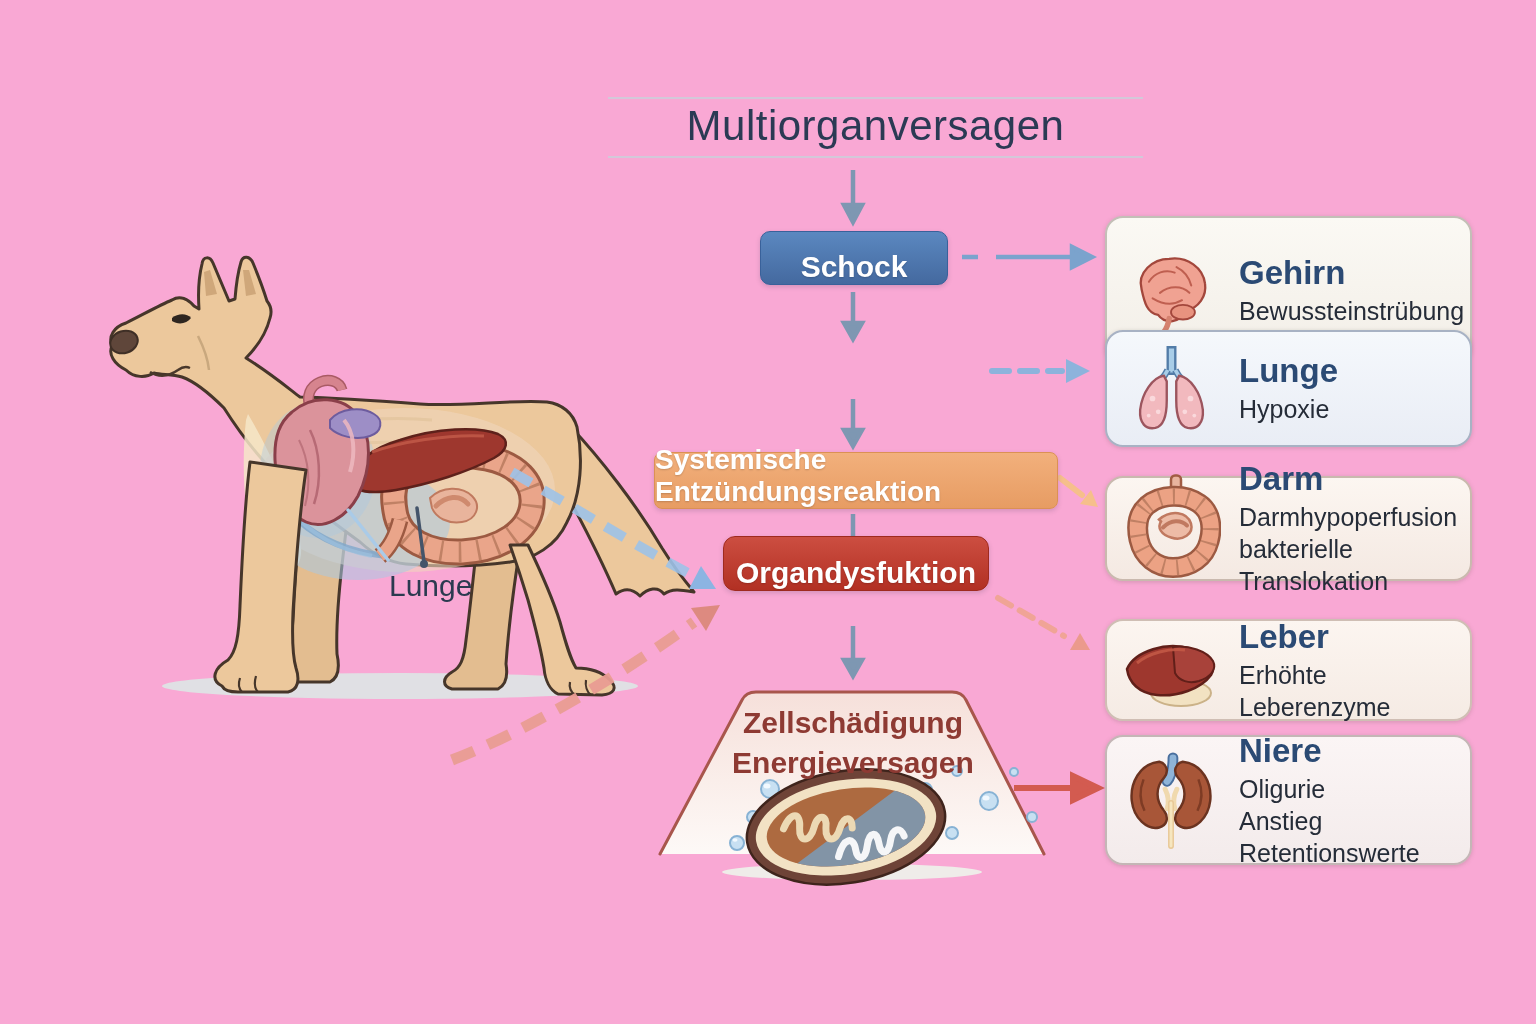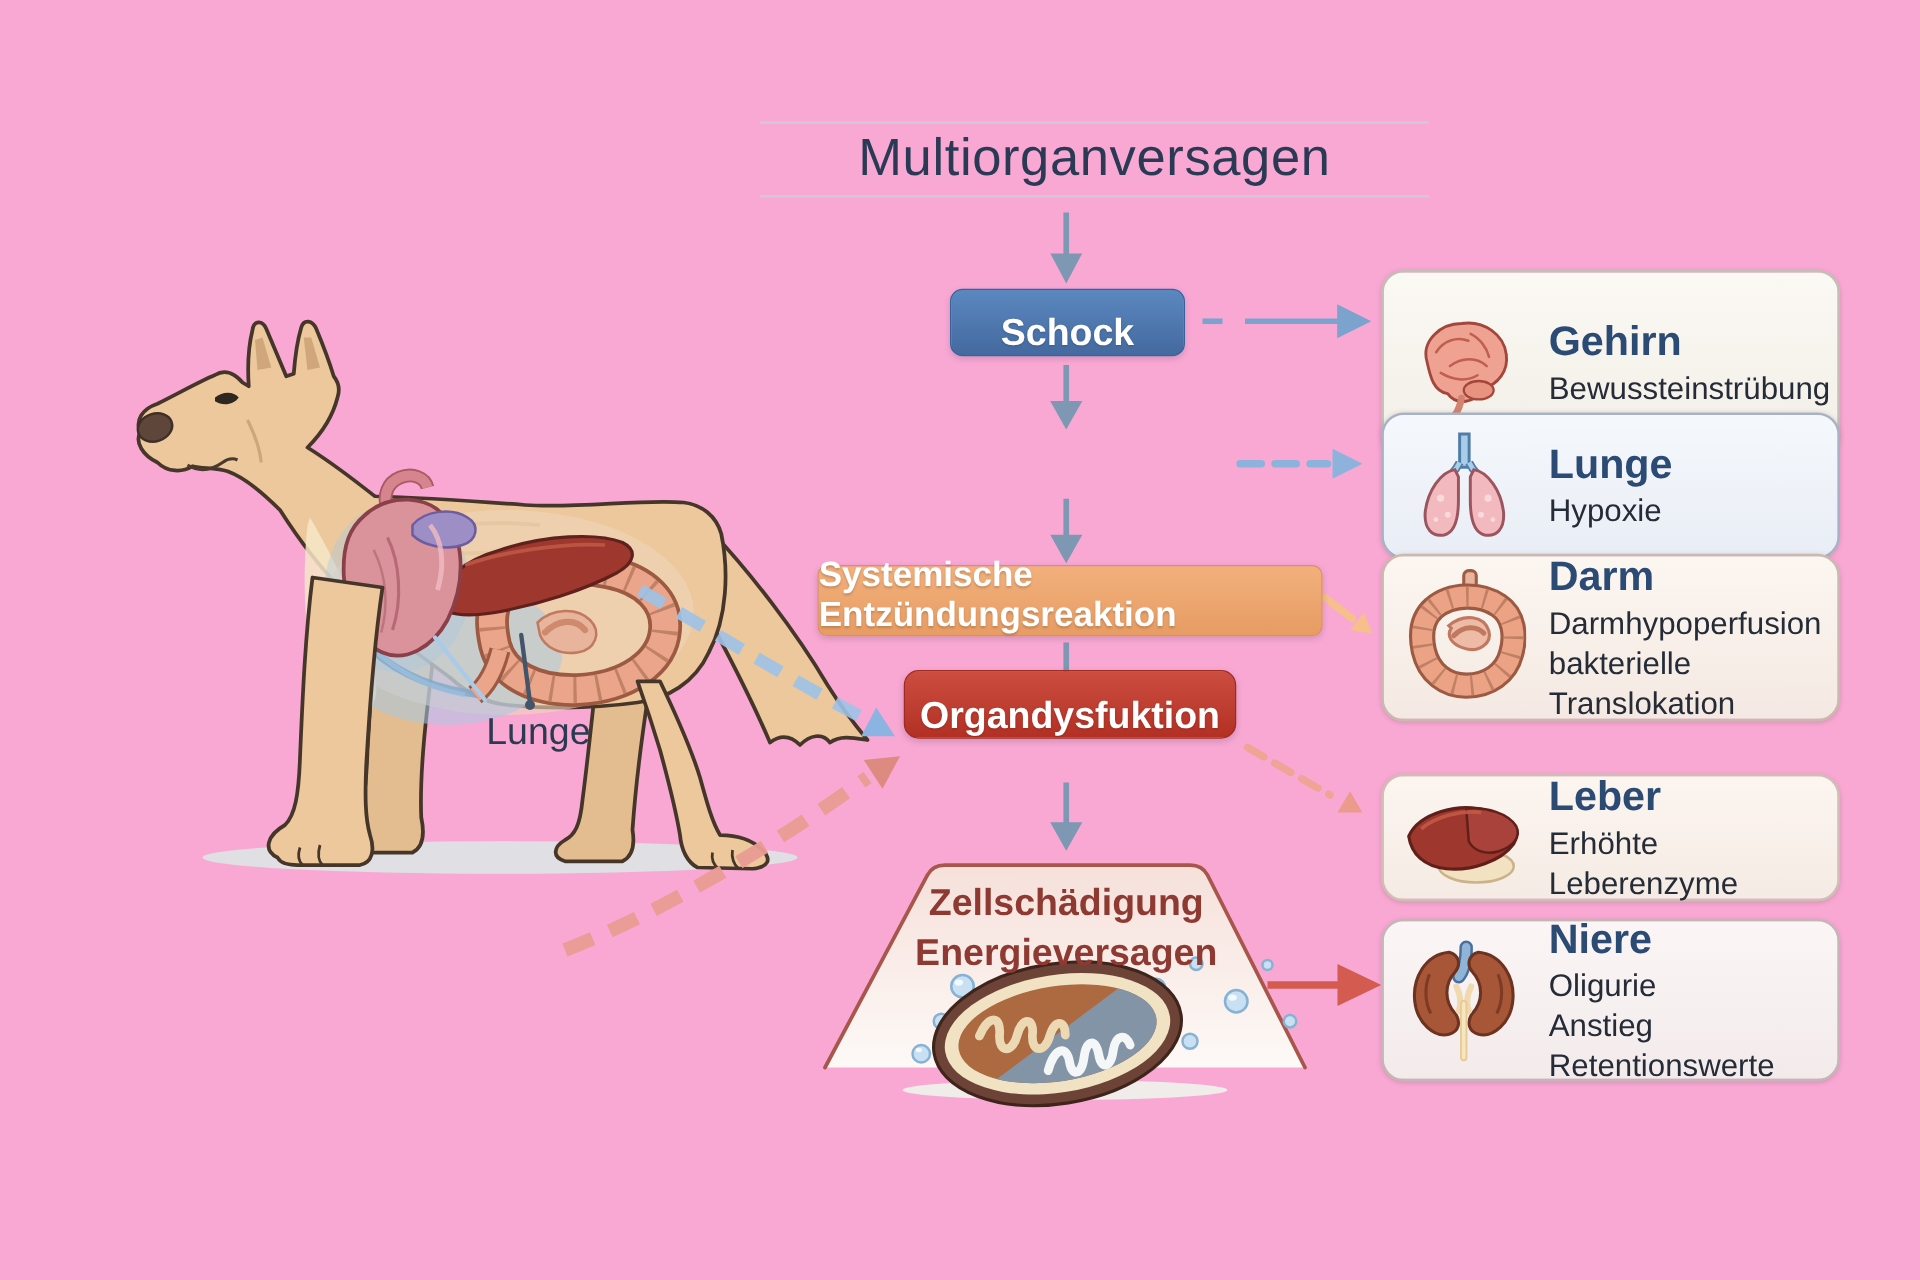--- a/index.html
+++ b/index.html
@@ -39,21 +39,21 @@
     position:absolute;left:389px;top:569px;font-size:30px;font-weight:500;color:#2b3a50;
   }
   
   .card{
     position:absolute;left:1105px;width:367px;border-radius:18px;
     display:flex;align-items:center;padding:0 8px 0 12px;box-sizing:border-box;gap:16px;
     box-shadow:0 1px 4px rgba(110,100,90,.28);
   }
   .card-gehirn{top:196px;height:149px;background:linear-gradient(#fbf9f4,#f2eee7);border:2px solid #c3bfb7;margin-top:20px;}
   .card-lunge {top:330px;height:117px;background:linear-gradient(#f5f8fc,#e9edf5);border:2px solid #a8b2c4;}
-  .card-darm  {top:443px;height:134px;background:linear-gradient(#fcf6f1,#f4e9e2);border:2px solid #c9b9ae;}
+  .card-darm  {top:476px;height:105px;background:linear-gradient(#fcf6f1,#f4e9e2);border:2px solid #c9b9ae;}
   .card-leber {top:619px;height:102px;background:linear-gradient(#fcf5f0,#f5ebe4);border:2px solid #cfbeb4;}
   .card-niere {top:735px;height:130px;background:linear-gradient(#fbf5f5,#f3ebeb);border:2px solid #c4b6b6;}
   .card-icon{width:104px;flex:0 0 104px;display:flex;align-items:center;justify-content:center;}
   .card-text{display:flex;flex-direction:column;justify-content:center;}
   .card-title{font-size:33px;font-weight:700;color:#2b4a74;margin-bottom:3px;}
   .card-finding{font-size:25px;color:#252c38;line-height:1.28;}
   svg{display:block;}
 </style>
 </head>
 <body>

